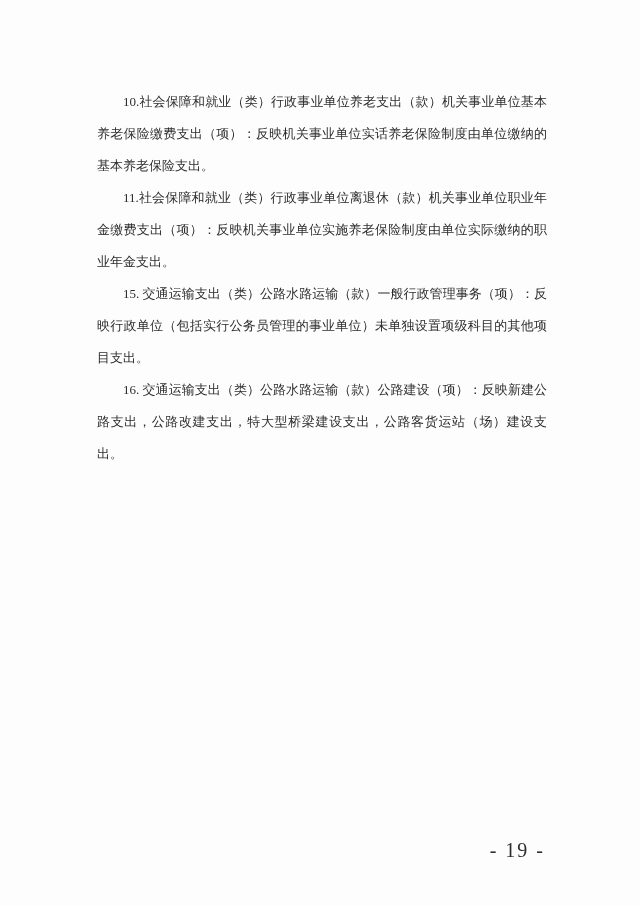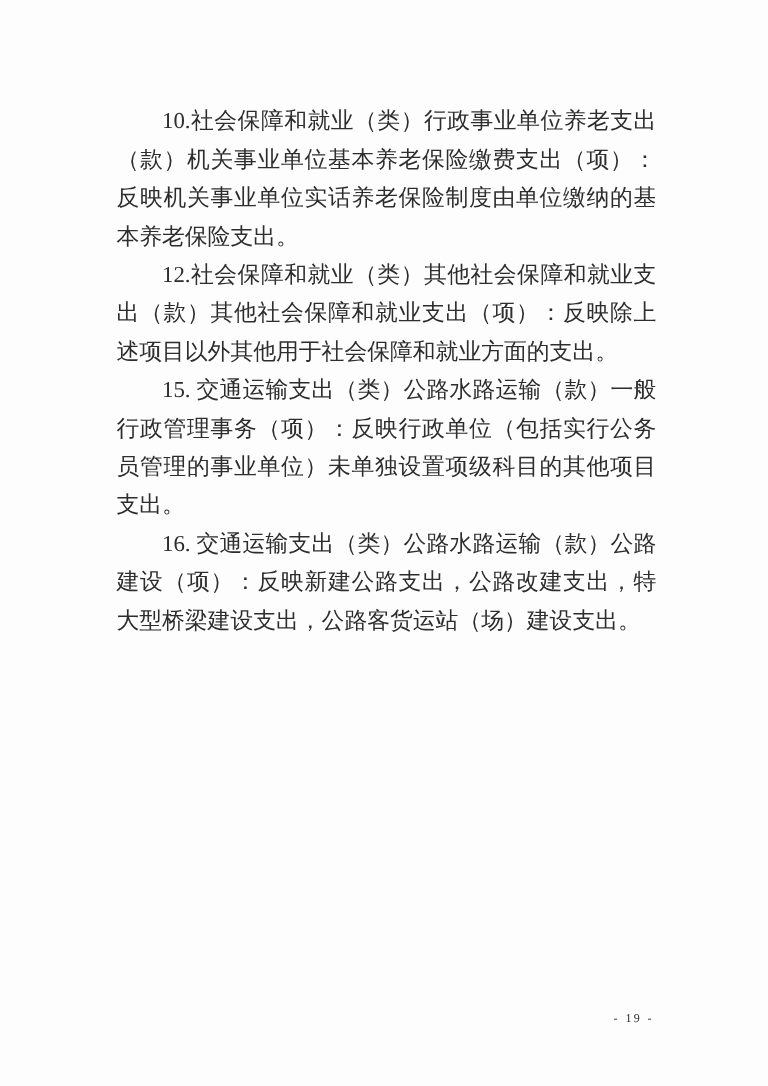--- a/index.html
+++ b/index.html
@@ -19,42 +19,42 @@
   }
   .content {
     position: absolute;
     left: 97px;
     top: 86px;
     width: 450px;
   }
   .content p {
     margin: 0;
     padding: 0;
-    font-size: 19px;
+    font-size: 13px;
     line-height: 32px;
     text-align: justify;
     text-justify: inter-character;
     text-indent: 2em;
     word-break: break-all;
     font-family: Liberation Serif, serif;
   }
   .page-footer {
     position: absolute;
     top: 839px;
     right: 95px;
-    font-size: 10px;
+    font-size: 20px;
     line-height: 22px;
     letter-spacing: 2px;
     color: #2d2d2d;
   }
 </style>
 </head>
 <body>
 
 <div class="page">
   <div class="content">
     <p>10.社会保障和就业（类）行政事业单位养老支出（款）机关事业单位基本养老保险缴费支出（项）：反映机关事业单位实话养老保险制度由单位缴纳的基本养老保险支出。</p>
-    <p>12.社会保障和就业（类）其他社会保障和就业支出（款）其他社会保障和就业支出（项）：反映除上述项目以外其他用于社会保障和就业方面的支出。</p>
+    <p>11.社会保障和就业（类）行政事业单位离退休（款）机关事业单位职业年金缴费支出（项）：反映机关事业单位实施养老保险制度由单位实际缴纳的职业年金支出。</p>
     <p>15. 交通运输支出（类）公路水路运输（款）一般行政管理事务（项）：反映行政单位（包括实行公务员管理的事业单位）未单独设置项级科目的其他项目支出。</p>
     <p>16. 交通运输支出（类）公路水路运输（款）公路建设（项）：反映新建公路支出，公路改建支出，特大型桥梁建设支出，公路客货运站（场）建设支出。</p>
   </div>
   <div class="page-footer">- 19 -</div>
 </div>
 
 </body></html>

